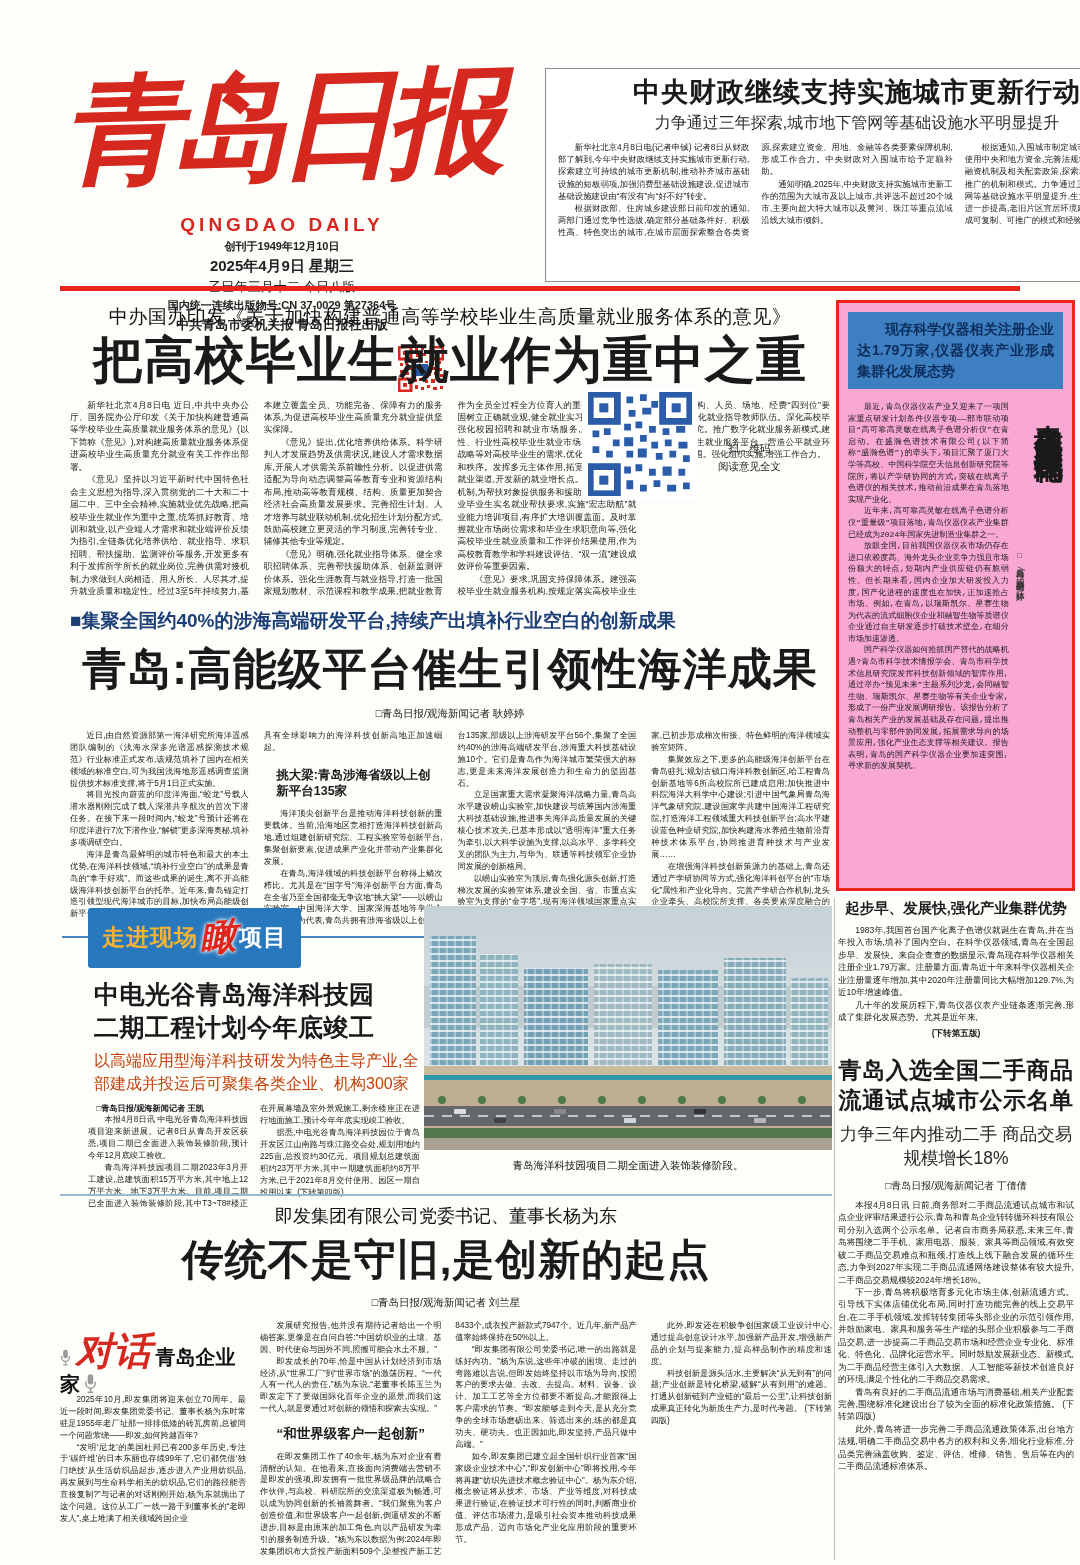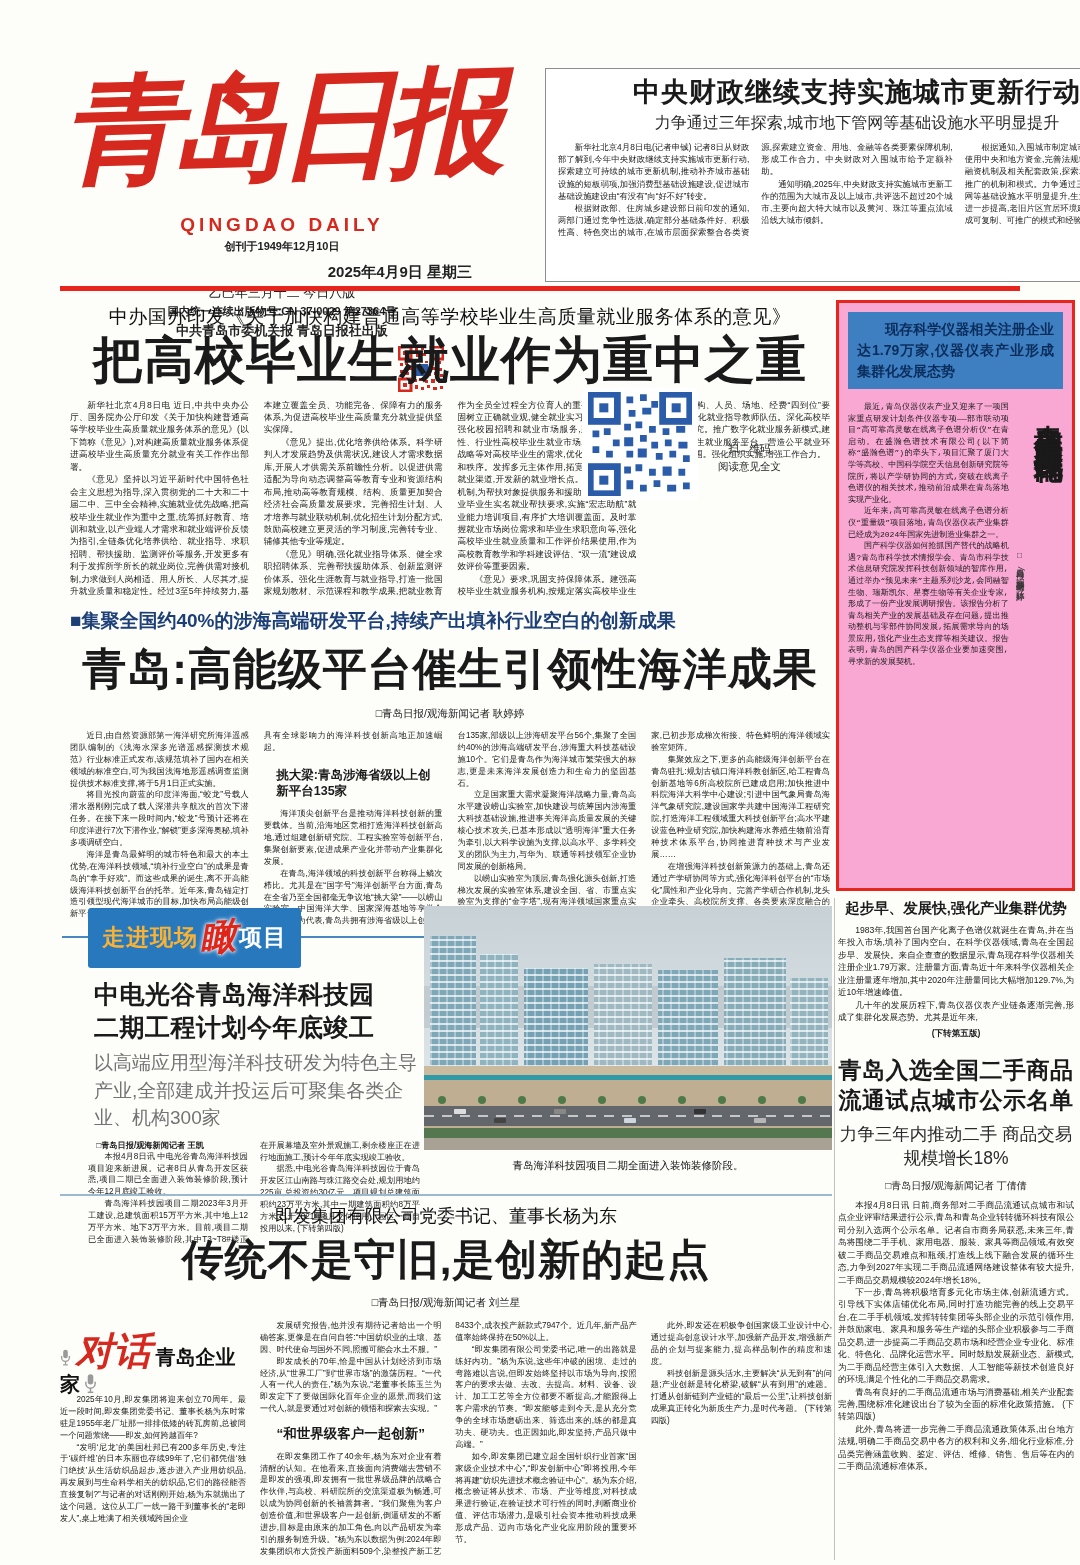--- a/index.html
+++ b/index.html
@@ -11,21 +11,21 @@
   .sub{font-weight:bold;text-align:center;text-indent:0;margin:7px 0 5px;font-size:13px;line-height:1.3;}
   .jump{font-weight:bold;text-align:center;text-indent:0;margin-top:4px;}
   .bylinep{text-indent:1em;font-weight:bold;}
 
   
   .mast-title{font-family:"DejaVu Serif","Liberation Serif",serif;font-style:italic;font-weight:bold;
               color:#d5281f;font-size:118px;line-height:1;letter-spacing:-10px;transform:rotate(-1.5deg);white-space:nowrap;}
   .mast-info{text-align:center;color:#222;}
   .mast-en{color:#d5281f;font-weight:bold;font-size:19px;letter-spacing:4px;}
   .mast-founded{font-size:11px;font-weight:bold;margin-top:3px;}
-  .mast-date{font-size:15px;font-weight:bold;margin-top:9px;text-align:right;}
+  .mast-date{font-size:15px;font-weight:bold;margin-top:3px;}
   .mast-lunar{font-size:13px;margin-top:2px;}
   .mast-issue{font-size:11px;font-weight:bold;margin-top:2px;}
   .mast-org{font-size:13px;font-weight:bold;margin-top:3px;}
   .rule-red{background:#e8251c;}
   .qr{display:block;}
   .qr-mast{position:relative;}
   .qr-mast::after{content:"";position:absolute;left:17px;top:17px;width:12px;height:12px;background:#2a5caa;border:1px solid #fff;}
 
   
   .box-renewal{border:1px solid #8d8d8d;background:#fff;padding:8px 12px 6px;box-sizing:border-box;}
@@ -65,21 +65,21 @@
   .marine-body .sub{font-size:12.5px;text-align:left;padding:6px 0 4px 1em;}
 
   
   .proj-line{background:#4a86c0;height:2px;}
   .proj-banner{display:inline-block;background:#2878be;border-radius:3px;padding:4px 14px 6px;position:relative;}
   .pb-1{color:#f9b233;font-weight:bold;font-size:23px;letter-spacing:1px;}
   .pb-k{color:#e0261a;font-weight:bold;font-size:37px;font-family:"DejaVu Serif",serif;font-style:italic;
         text-shadow:0 0 3px #fff,0 0 5px #fff;margin:0 2px;vertical-align:-4px;display:inline-block;transform:rotate(-4deg);}
   .pb-2{color:#fff;font-weight:bold;font-size:23px;letter-spacing:1px;}
   .proj-h{font-size:25px;font-weight:bold;line-height:1.3;margin-top:10px;padding-left:6px;letter-spacing:.5px;}
-  .proj-sub{font-size:19px;color:#737373;line-height:1.45;margin-top:6px;padding-left:6px;}
+  .proj-sub{font-size:16px;color:#c2410c;line-height:1.45;margin-top:6px;padding-left:6px;}
   .proj-body{margin-top:8px;column-count:2;column-gap:12px;column-fill:auto;font-size:8.2px;height:122px;overflow:hidden;}
 
   
   .photo-caption{font-size:10.5px;text-align:center;color:#111;margin-top:5px;}
 
   
   .rule-blue{background:#9db8d2;}
   .ifa-eyebrow{font-size:18px;text-align:center;color:#111;}
   .ifa-h{font-size:42px;font-weight:bold;text-align:center;letter-spacing:1px;margin-top:4px;}
   .ifa-flex{display:flex;margin-top:10px;height:248px;overflow:hidden;}
@@ -168,20 +168,21 @@
       <div>阅读意见全文</div>
     </div>
   </div>
 
   <div class="abs box-instr" style="left:836px;top:300px;width:239px;height:591px;">
     <div class="instr-note">现存科学仪器相关注册企业达1.79万家,仪器仪表产业形成集群化发展态势</div>
     <div class="instr-flex">
       <div class="instr-text">
           <p class="para">最近,青岛仪器仪表产业又迎来了一项国家重点研发计划条件仪器专项——部市联动项目“高可靠高灵敏在线离子色谱分析仪”在青启动。在盛瀚色谱技术有限公司(以下简称“盛瀚色谱”)的牵头下,项目汇聚了厦门大学等高校、中国科学院空天信息创新研究院等院所,将以产学研协同的方式,突破在线离子色谱仪的相关技术,推动前沿成果在青岛落地实现产业化。</p>
           <p class="para">近年来,高可靠高灵敏在线离子色谱分析仪“重量级”项目落地,青岛仪器仪表产业集群已经成为2024年国家先进制造业集群之一。</p>
+          <p class="para">放眼全国,目前我国仪器仪表市场仍存在进口依赖度高、海外龙头企业竞争力强且市场份额大的特点,短期内产业供应链仍有脆弱性。但长期来看,国内企业加大研发投入力度,国产化进程的速度也在加快,正加速抢占市场。例如,在青岛,以瑞斯凯尔、星赛生物为代表的流式细胞仪企业和融智生物等质谱仪企业通过自主研发逐步打破技术壁垒,在细分市场加速渗透。</p>
           <p class="para">国产科学仪器如何抢抓国产替代的战略机遇?青岛市科学技术情报学会、青岛市科学技术信息研究院发挥科技创新领域的智库作用,通过举办“预见未来”主题系列沙龙,会同融智生物、瑞斯凯尔、星赛生物等有关企业专家,形成了一份产业发展调研报告。该报告分析了青岛相关产业的发展基础及存在问题,提出推动整机与零部件协同发展,拓展需求导向的场景应用,强化产业生态支撑等相关建议。报告表明,青岛的国产科学仪器企业要加速突围,寻求新的发展契机。</p>
         </div>
       <div class="instr-byline">□青岛日报/观海新闻记者 耿婷婷</div>
       <div class="instr-h">青岛仪器仪表产业发力国产化高端化</div>
     </div>
   </div>
 
   <div class="abs" style="left:838px;top:899px;width:236px;">
     <div class="cluster-sub">起步早、发展快,强化产业集群优势</div>
     <div class="cluster-body">

